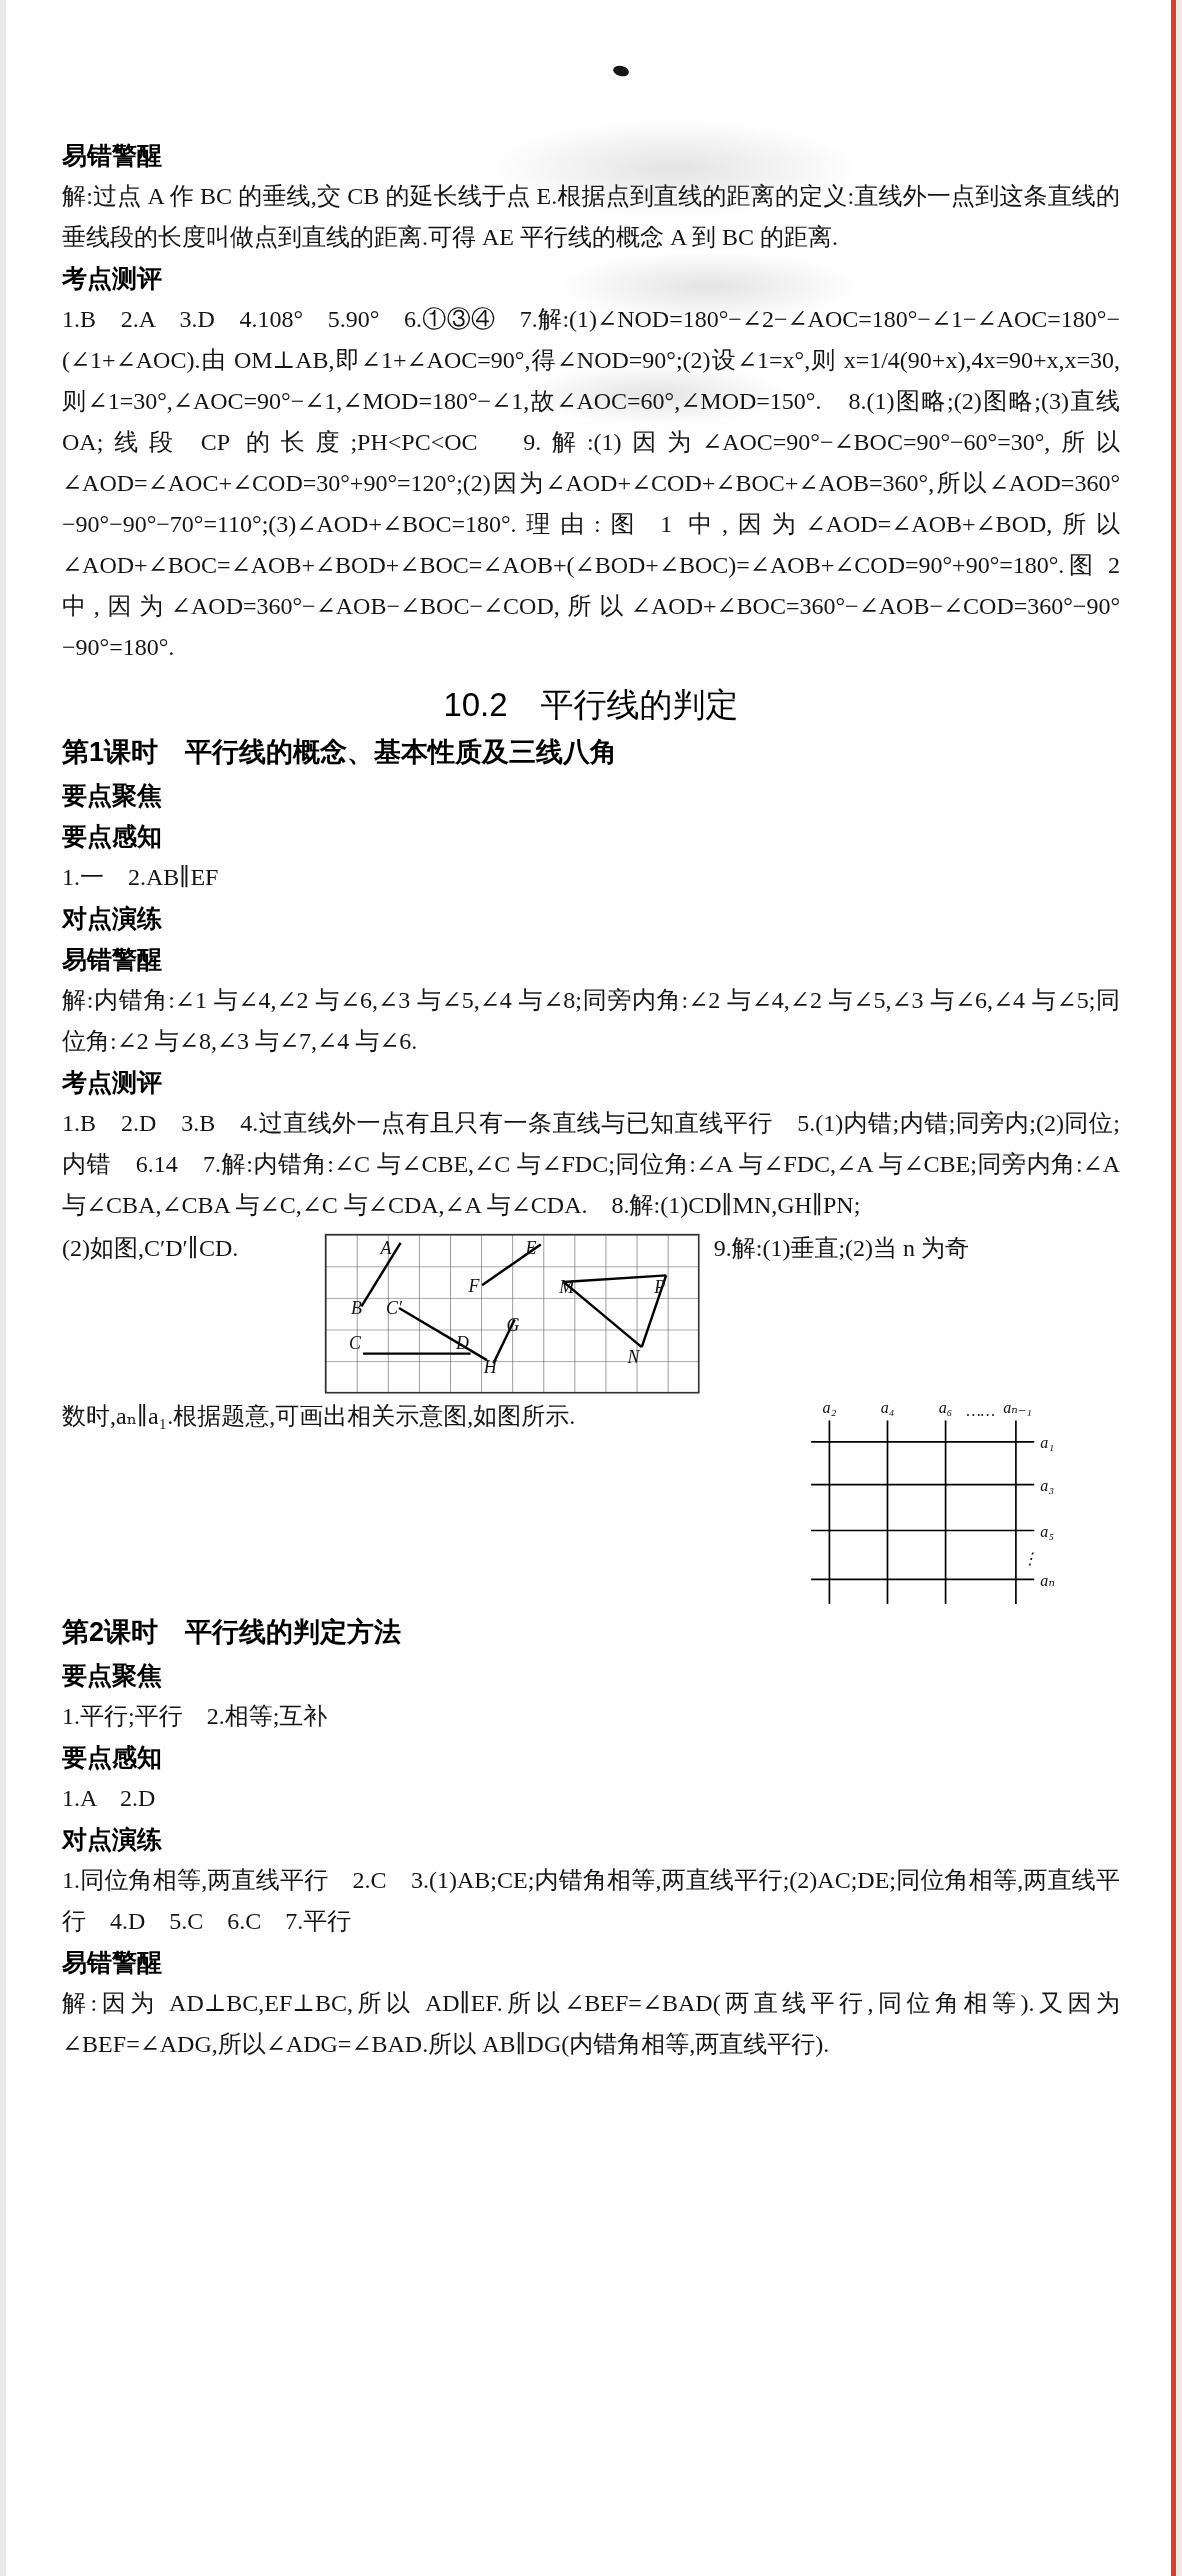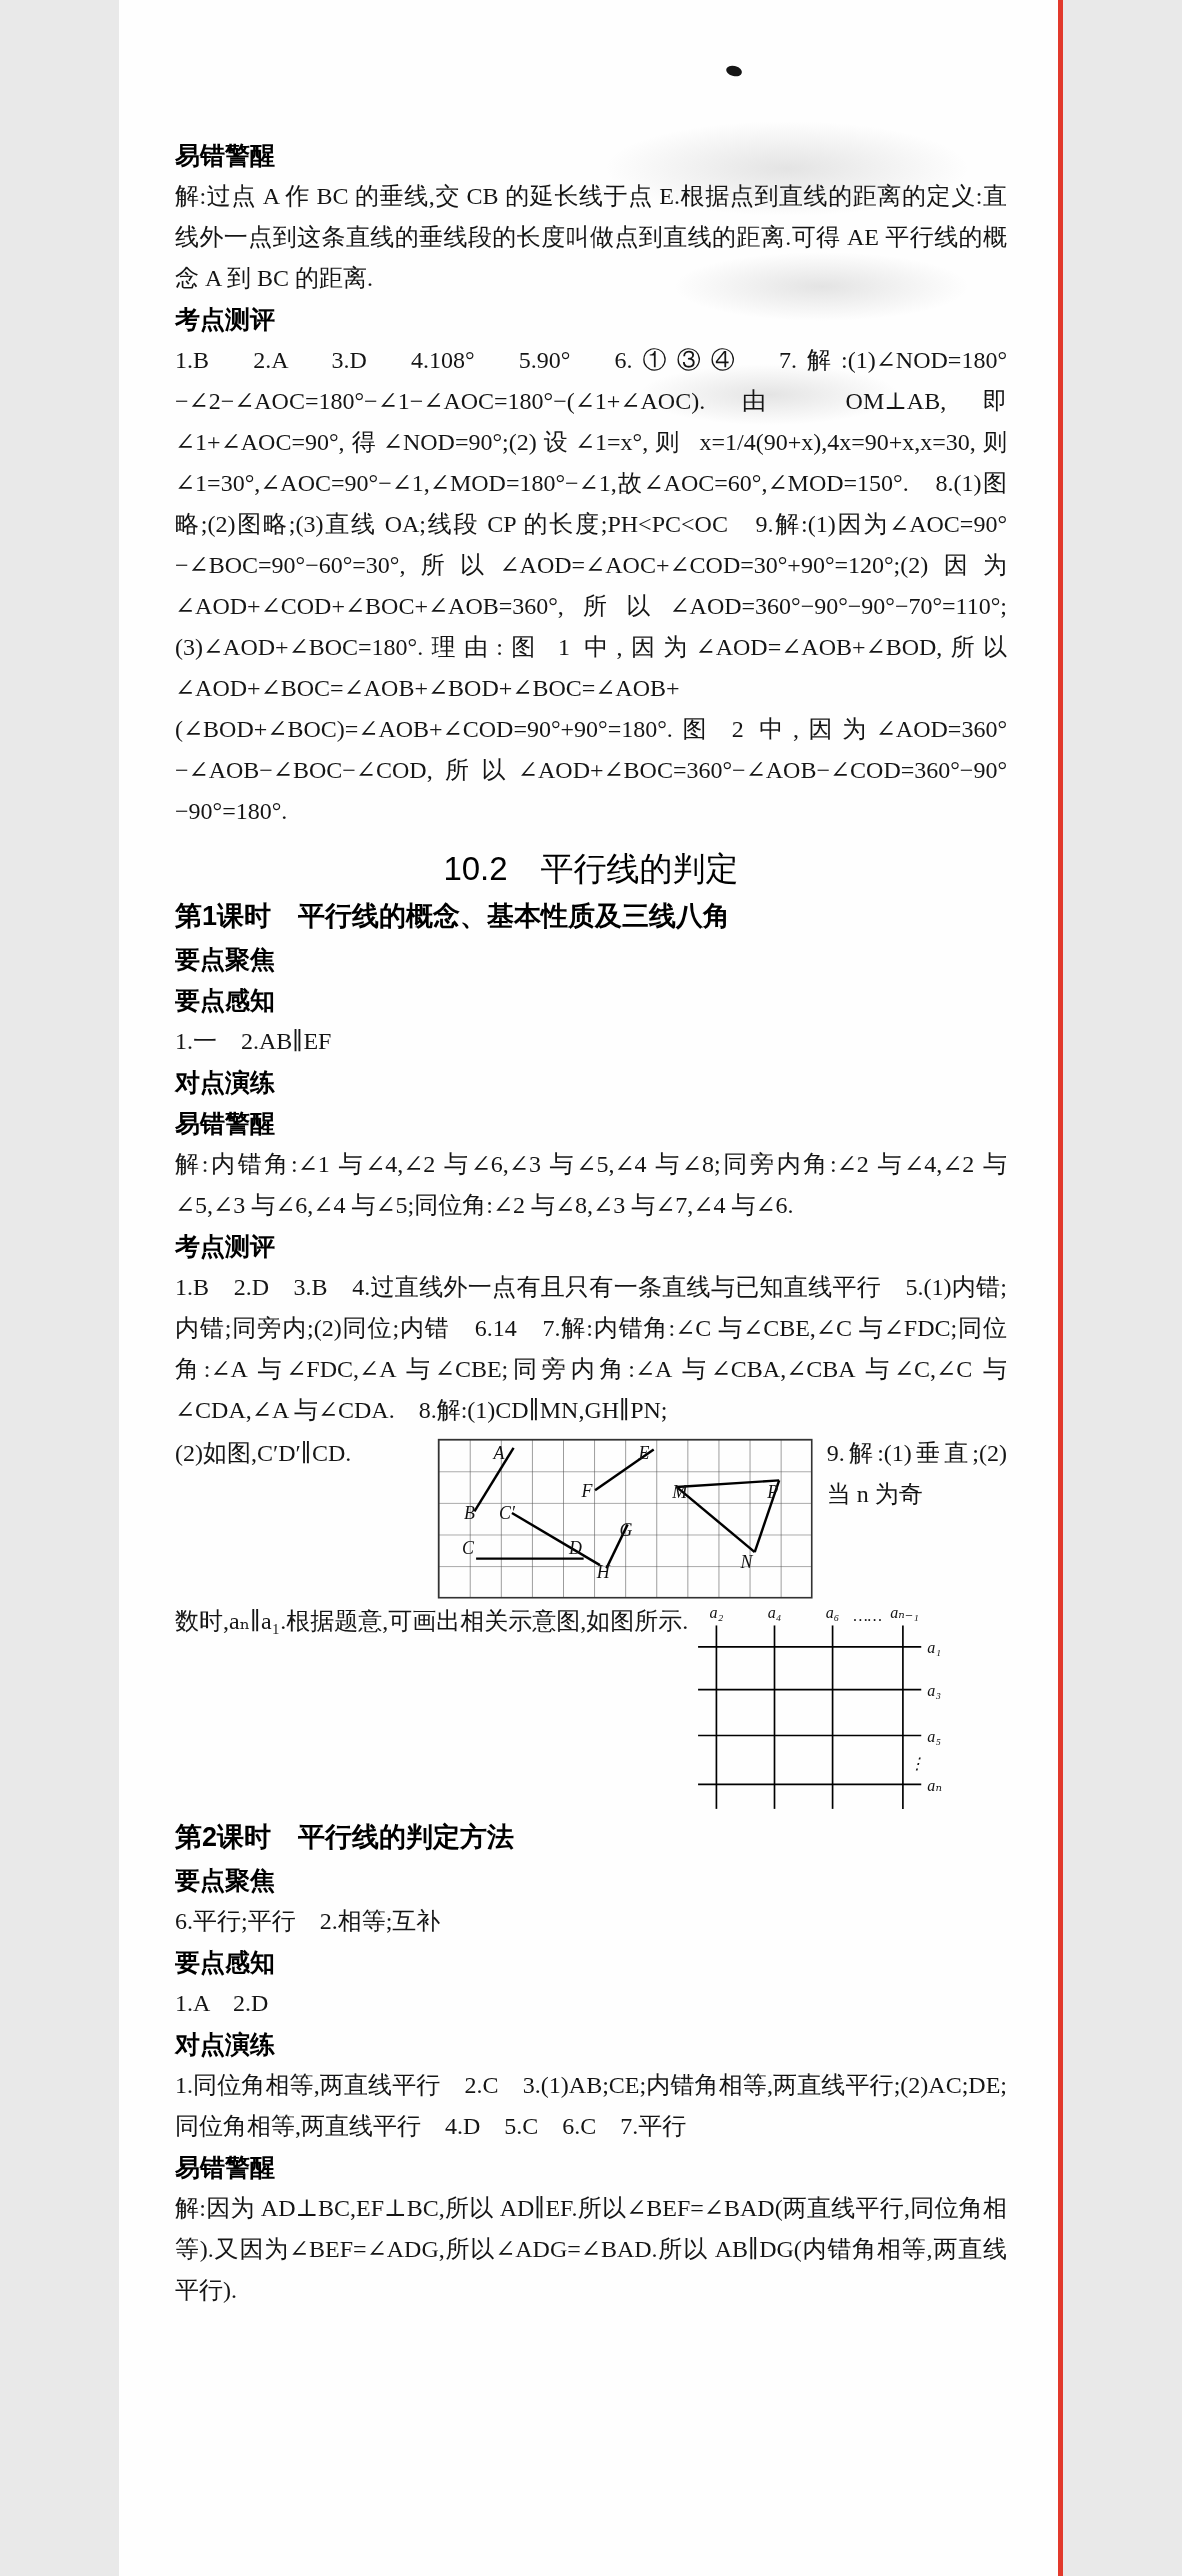--- a/index.html
+++ b/index.html
@@ -1,18 +1,18 @@
 <!DOCTYPE html>
 <html style="font-size:14px"><head>
 <meta charset="utf-8">
 <style>
   html,body{margin:0;padding:0;background:#e9e9e9;}
   .page{
     position:relative;
-    width:944px;height:2576px;
+    width:1170px;height:2576px;
     margin:0 auto;
     background:#fefefe;
     overflow:hidden;
     font-family:"Liberation Serif","DejaVu Serif",serif;
     color:#151515;
   }
   .red-edge{position:absolute;right:0;top:0;width:5.2px;height:100%;background:#e2392c;}
   .ink-dot{position:absolute;left:607px;top:66px;width:15.6px;height:10.4px;background:#161616;border-radius:50%;transform:rotate(14deg);}
   .smudge{position:absolute;border-radius:50%;background:radial-gradient(closest-side,rgba(90,90,90,.16),rgba(90,90,90,0));}
   .sm1{left:486px;top:121px;width:364px;height:95px;}
@@ -152,21 +152,21 @@
           <text x="150" y="92">a₅</text>
           <text x="138" y="110">⋮</text>
           <text x="150" y="124">aₙ</text>
         </g>
       </svg>
     </div>
 
     <h2 class="lesson-title">第2课时　平行线的判定方法</h2>
 
     <h3 class="sec-title">要点聚焦</h3>
-    <p class="body">6.平行;平行　2.相等;互补</p>
+    <p class="body">1.平行;平行　2.相等;互补</p>
 
     <h3 class="sec-title">要点感知</h3>
     <p class="body">1.A　2.D</p>
 
     <h3 class="sec-title">对点演练</h3>
     <p class="body">1.同位角相等,两直线平行　2.C　3.(1)AB;CE;内错角相等,两直线平行;(2)AC;DE;同位角相等,两直线平行　4.D　5.C　6.C　7.平行</p>
 
     <h3 class="sec-title">易错警醒</h3>
     <p class="body">解:因为 AD⊥BC,EF⊥BC,所以 AD∥EF.所以∠BEF=∠BAD(两直线平行,同位角相等).又因为∠BEF=∠ADG,所以∠ADG=∠BAD.所以 AB∥DG(内错角相等,两直线平行).</p>
 

